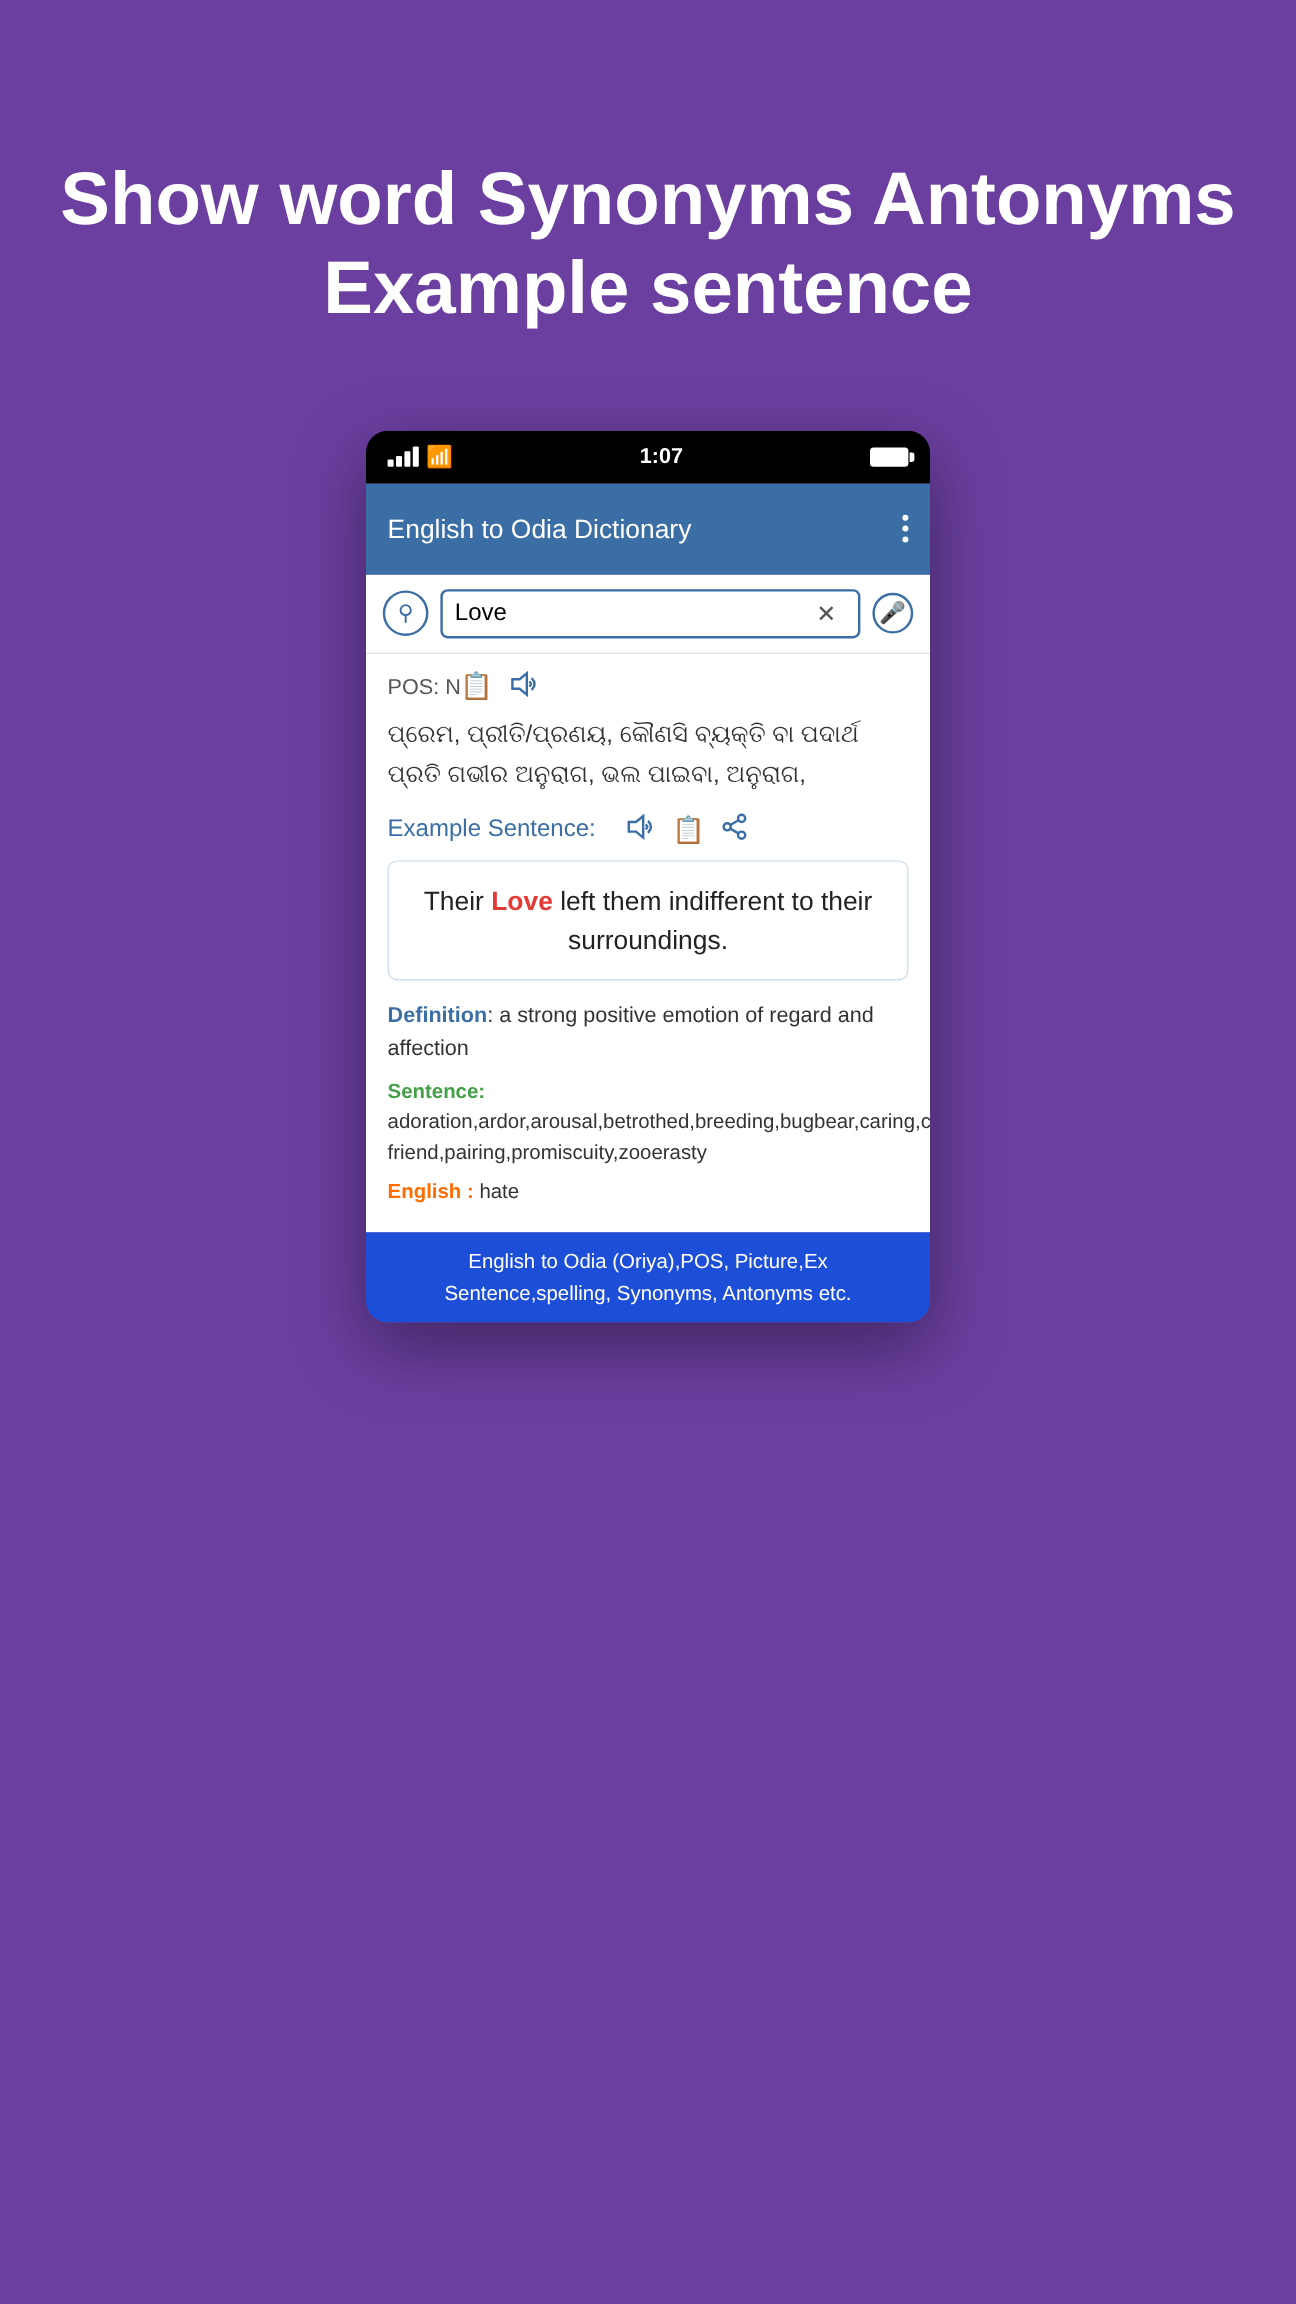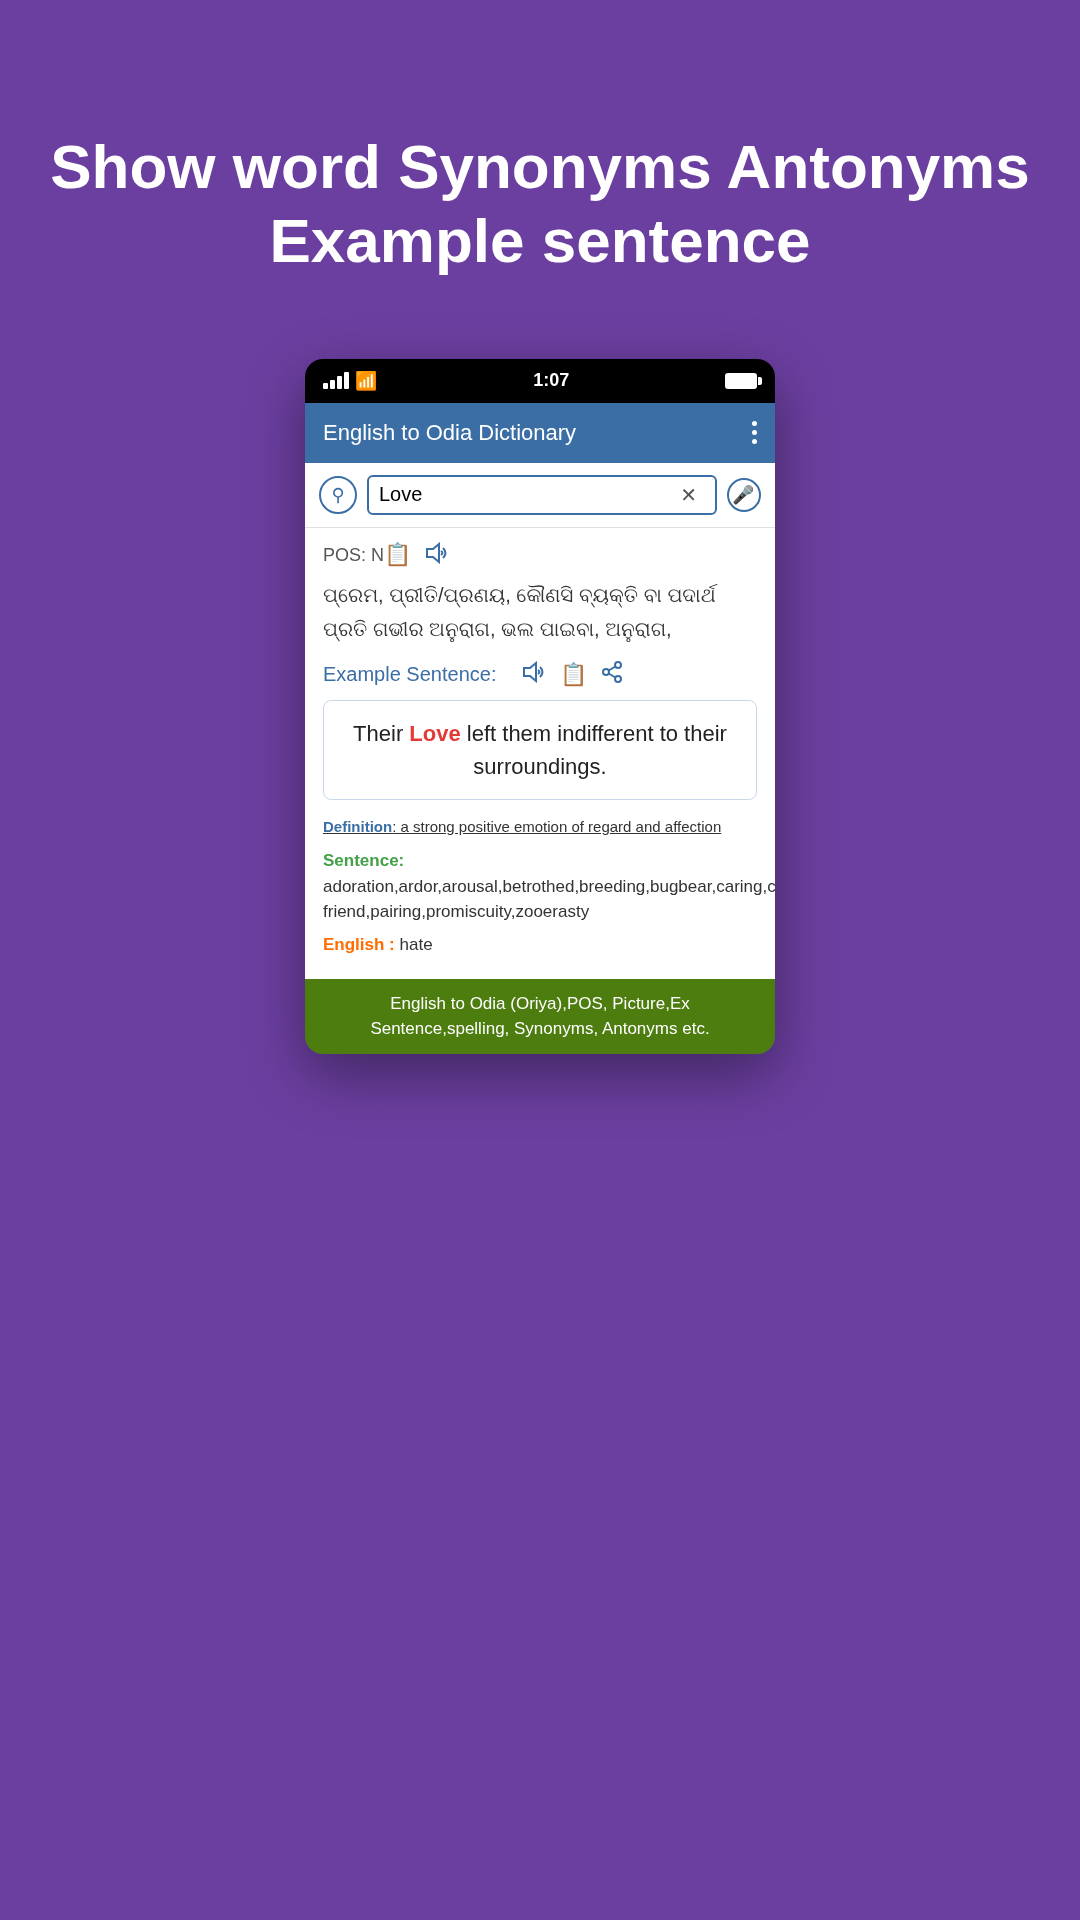--- a/index.html
+++ b/index.html
@@ -91,21 +91,21 @@
     }
 
     
     .app-bar {
       background: #3A6EA5;
       color: #fff;
       display: flex;
       align-items: center;
       justify-content: space-between;
       padding: 0 18px;
-      height: 60px;
+      height: 76px;
     }
 
     .app-bar-title {
       font-size: 22px;
       font-weight: 500;
       color: #fff;
     }
 
     .menu-dots {
       display: flex;
@@ -256,25 +256,24 @@
       margin-bottom: 16px;
     }
 
     .love-highlight {
       color: #e53935;
       font-weight: 600;
     }
 
     
     .definition-row {
-      font-size: 15px;
+      font-size: 18px;
       color: #333;
       margin-bottom: 10px;
       line-height: 1.5;
-      text-decoration: underline;
     }
 
     .def-label {
       color: #3A6EA5;
       font-weight: 700;
     }
 
     
     .synonyms-row {
       font-size: 17px;
@@ -295,21 +294,21 @@
       margin-bottom: 10px;
     }
 
     .ant-label {
       color: #FF6D00;
       font-weight: 700;
     }
 
     
     .footer-bar {
-      background: #4d7c0f;
+      background: #1d4ed8;
       color: #fff;
       text-align: center;
       padding: 12px 16px;
       font-size: 17px;
       line-height: 1.5;
     }
   </style>
 </head>
 <body>
 

